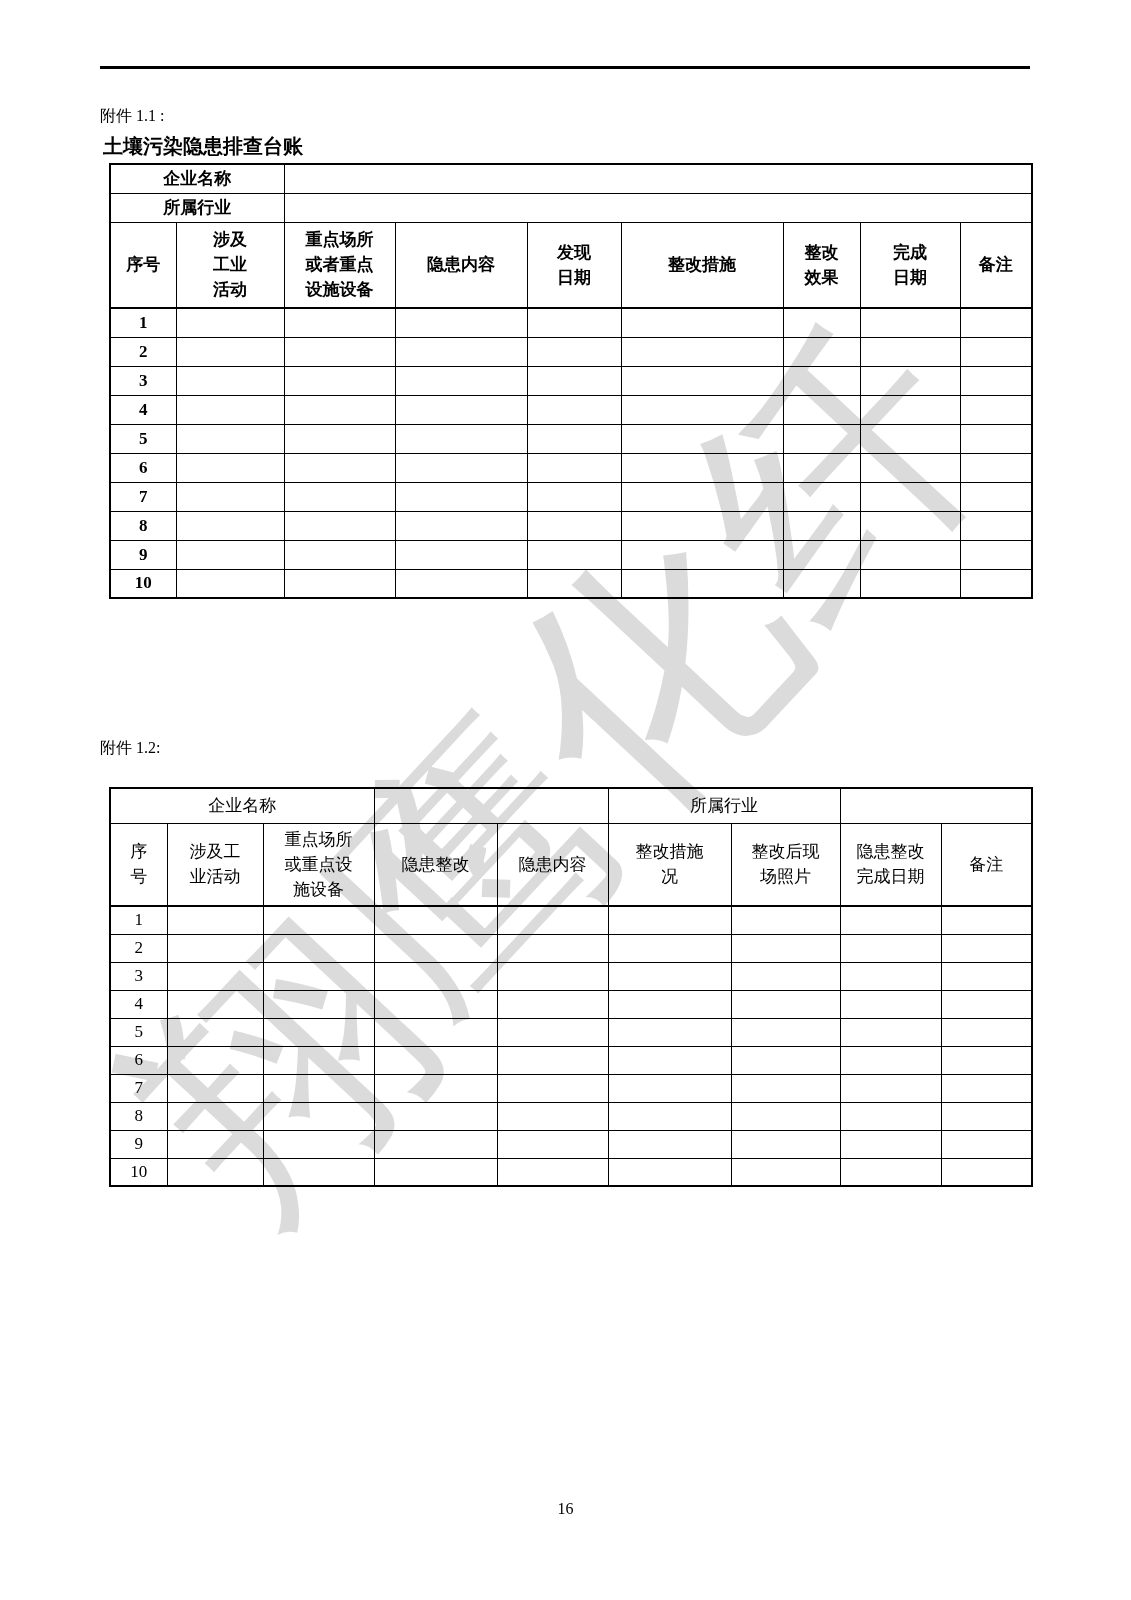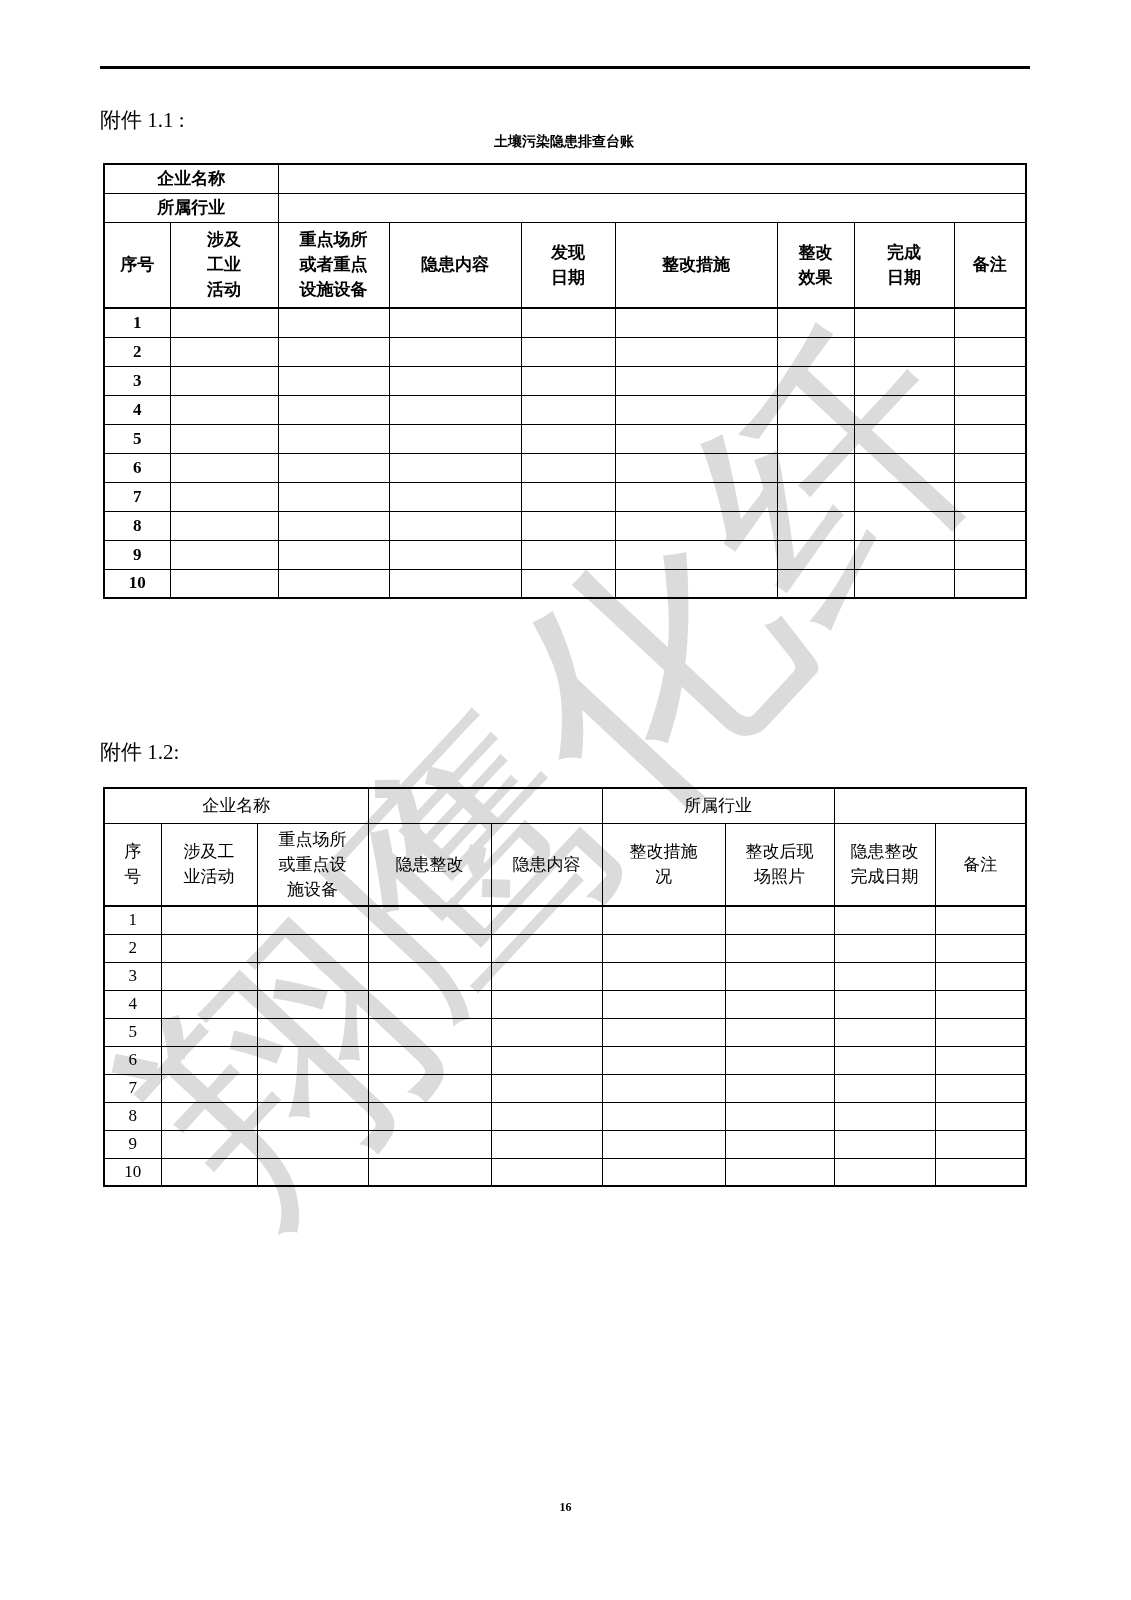--- a/index.html
+++ b/index.html
@@ -8,30 +8,30 @@
   .page {
     position:relative; width:1131px; height:1600px; margin:0 auto;
     background:#ffffff; overflow:hidden;
   }
   .layer { position:absolute; z-index:1; }
 
   
   .top-rule { top:66px; left:100px; width:930px; border-top:3px solid #000; height:0; }
 
   
-  .att-label { left:100px; font-size:21px; color:#000; }
+  .att-label { left:100px; font-size:16px; color:#000; }
   .att1 { top:106px; }
   .att2 { top:738px; font-weight:normal; }
-  .tbl-title { left:103px; width:922px; text-align:center; font-size:14px; font-weight:bold; color:#000; }
+  .tbl-title { left:103px; width:922px; text-align:left; font-size:20px; font-weight:bold; color:#000; }
   .title1 { top:133px; }
   .title2 { top:764px; }
 
   
   table { border-collapse:collapse; table-layout:fixed; width:922px; background:transparent; }
-  .tbl { left:103px; }
+  .tbl { left:109px; }
   .tbl-1 { top:163px; }
   .tbl-2 { top:787px; }
   td { border:1px solid #000; text-align:center; vertical-align:middle; color:#000;
        overflow:hidden; padding:0 2px; }
   table { border:2px solid #000; }
   .pre { white-space:pre-line; }
 
   
   .t1 td { font-size:17px; }
   .t1 .info tr { height:29px; }
@@ -44,21 +44,21 @@
   
   .t2 td { font-size:17px; font-weight:normal; }
   .t2 .info tr { height:35px; }
   .t2 .hdr tr { height:83px; }
   .t2 .hdr td { line-height:25px; }
   .t2 .data tr { height:28px; }
   .t2 .data tr:first-child td { border-top:2px solid #000; }
 
   
   .page-num { top:1500px; left:0; width:100%; text-align:center;
-              font-size:12px; font-weight:bold; color:#000; }
+              font-size:16px; font-weight:normal; color:#000; }
 
   
   .watermark {
     position:absolute; z-index:0; left:-85px; top:560px; width:1300px; height:420px;
     transform:rotate(-47deg);
     font-size:265px; line-height:420px; text-align:center; letter-spacing:6px;
     color:rgba(90,90,90,0.22);
     text-shadow:0 0 2px rgba(255,255,255,0.5);
     pointer-events:none; white-space:nowrap;
     font-family:"Liberation Serif","DejaVu Serif",serif;

